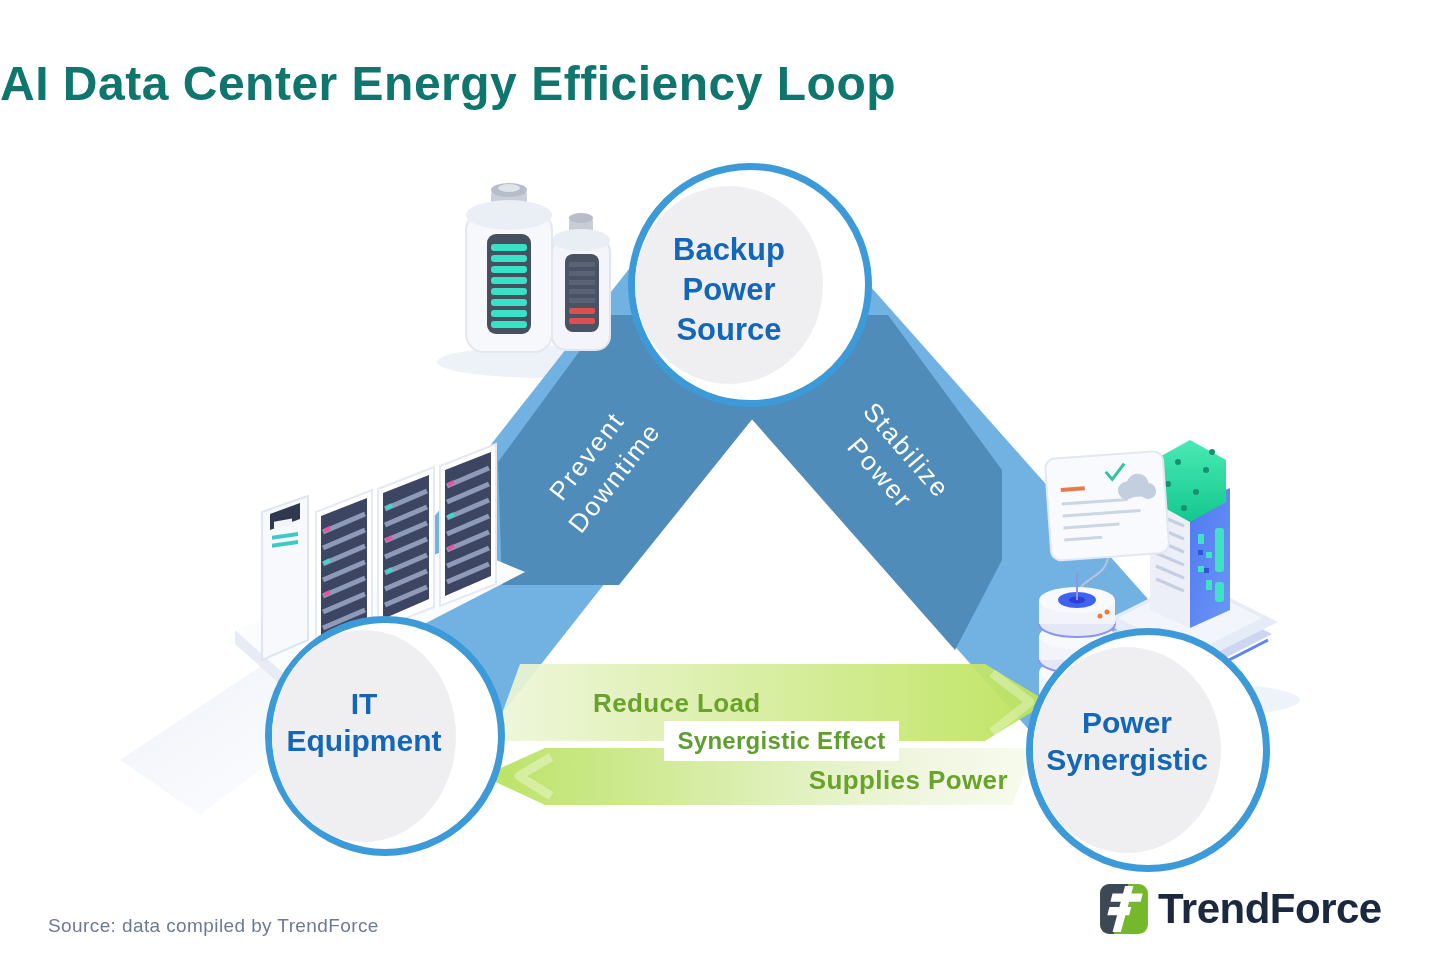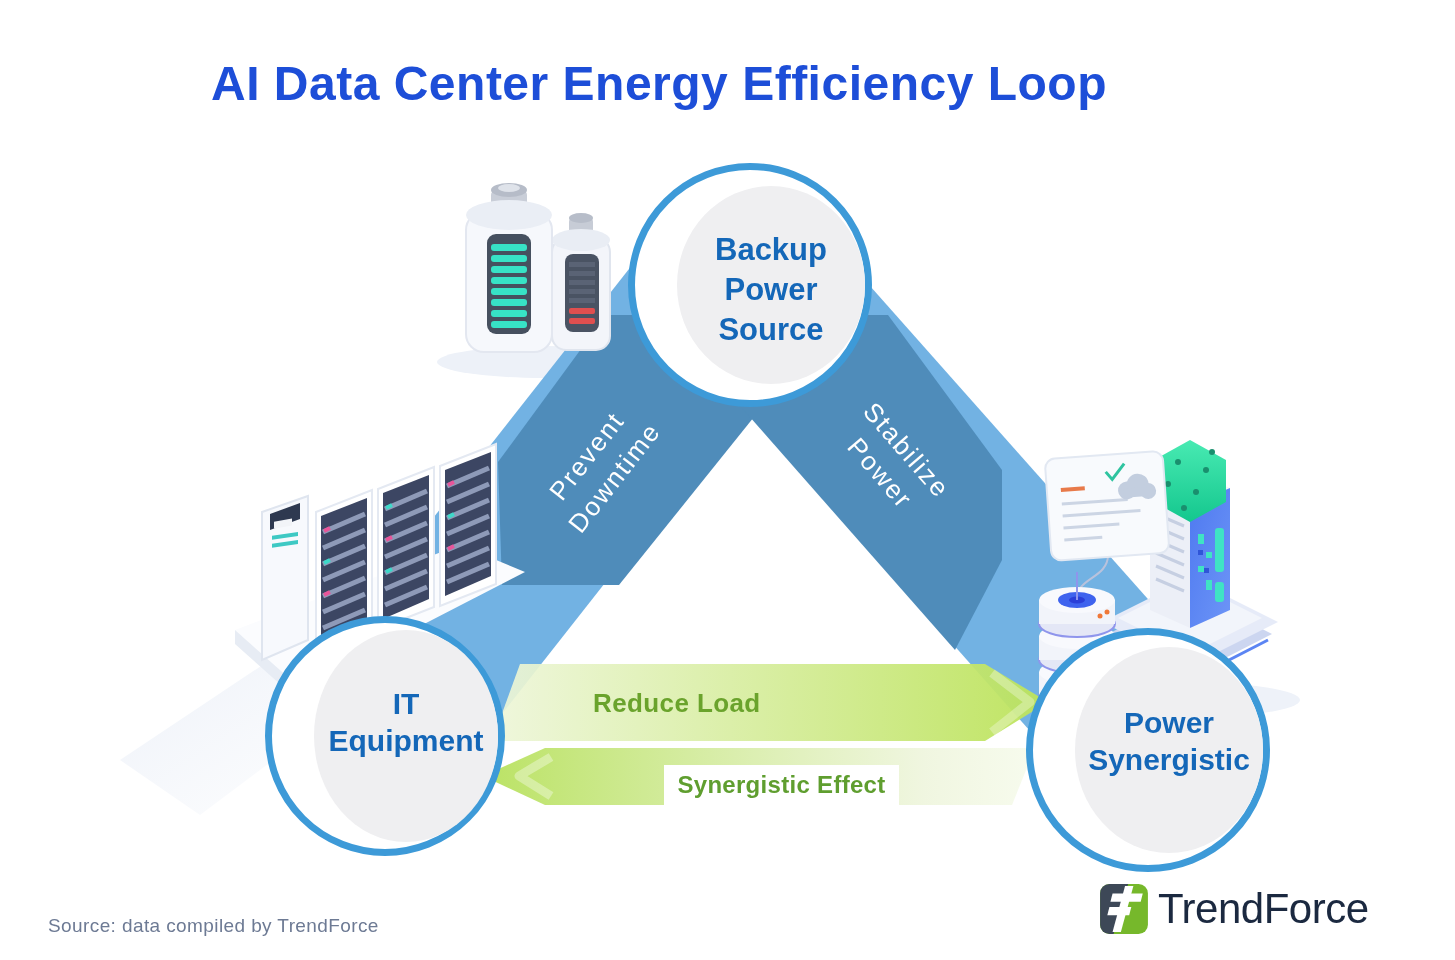--- a/index.html
+++ b/index.html
@@ -1,43 +1,43 @@
 <!DOCTYPE html>
 <html><head>
 <meta charset="utf-8">
 <style>
   html,body{margin:0;padding:0;background:#ffffff;}
   body{width:1455px;height:960px;overflow:hidden;font-family:"Liberation Sans","DejaVu Sans",sans-serif;}
   .stage{position:relative;width:1455px;height:960px;background:#ffffff;}
   svg.layer{position:absolute;left:0;top:0;}
-  .page-title{position:absolute;left:0;top:56px;width:1318px;text-align:center;
-    font-size:48px;font-weight:800;letter-spacing:.5px;color:#1d4ed8;}
+  .page-title{position:absolute;left:0;top:56px;width:1318px;text-align:left;
+    font-size:48px;font-weight:800;letter-spacing:.5px;color:#0f766e;}
   .node{position:absolute;border-radius:50%;background:#ffffff;border:7px solid #3d9ad8;
-    display:flex;align-items:center;justify-content:flex-end;box-sizing:border-box;}
+    display:flex;align-items:center;justify-content:flex-start;box-sizing:border-box;}
   .node-inner{border-radius:50%;background:#efeff1;display:flex;flex-direction:column;
     align-items:center;justify-content:center;text-align:center;
     color:#1467b8;font-weight:700;line-height:40px;}
   .node-backup{left:628px;top:163px;width:244px;height:244px;}
   .node-backup .node-inner{width:188px;height:188px;font-size:31px;padding-top:10px;}
   .node-it{left:265px;top:616px;width:240px;height:240px;}
   .node-it .node-inner{width:184px;height:184px;font-size:30px;padding-bottom:28px;line-height:37px;}
   .node-power{left:1026px;top:628px;width:244px;height:244px;}
   .node-power .node-inner{width:188px;height:188px;font-size:30px;padding-bottom:18px;line-height:37px;}
   .band-label{position:absolute;width:240px;color:#ffffff;font-size:26px;font-weight:500;
     letter-spacing:2px;line-height:35px;text-align:center;}
   .band-label-left{left:481px;top:432px;transform:rotate(-52deg);}
   .band-label-right{left:773px;top:427px;transform:rotate(49deg);}
   .green-label{position:absolute;color:#6aa32c;font-weight:700;font-size:26px;letter-spacing:.4px;}
   .label-reduce{left:545px;top:688px;margin-left:48px;}
   .label-supplies{left:640px;top:765px;width:368px;text-align:right;}
   .synergy-badge{position:absolute;left:664px;top:721px;width:235px;height:40px;background:#ffffff;
-    color:#5f9e2f;font-weight:700;font-size:24px;text-align:center;line-height:40px;letter-spacing:.3px;margin-top:44px;}
+    color:#5f9e2f;font-weight:700;font-size:24px;text-align:center;line-height:40px;letter-spacing:.3px;}
   .source-note{position:absolute;left:48px;top:915px;font-size:19px;color:#6d7a94;letter-spacing:.4px;}
   .brand{position:absolute;left:1100px;top:884px;display:flex;align-items:center;}
-  .brand-word{font-size:42px;font-weight:400;color:#1b2940;letter-spacing:-.5px;margin-left:10px;}
+  .brand-word{font-size:42px;font-weight:700;color:#1b2940;letter-spacing:-.5px;margin-left:10px;}
 </style>
 </head>
 <body>
 
 <div class="stage">
 
   <svg class="layer" width="1455" height="960" viewBox="0 0 1455 960">
     <defs>
       <linearGradient id="gArrowR" x1="490" y1="0" x2="1048" y2="0" gradientUnits="userSpaceOnUse">
         <stop offset="0" stop-color="#eef6da" stop-opacity="0.92"></stop>
@@ -307,20 +307,21 @@
   <div class="band-label band-label-left">
     <span style="display:block">Prevent</span>
     <span style="display:block">Downtime</span>
   </div>
   <div class="band-label band-label-right">
     <span style="display:block">Stabilize</span>
     <span style="display:block">Power</span>
   </div>
 
   <div class="green-label label-reduce">Reduce Load</div>
+  <div class="green-label label-supplies">Supplies Power</div>
   <div class="synergy-badge">Synergistic Effect</div>
 
   <div class="source-note">Source: data compiled by TrendForce</div>
   <div class="brand">
     <svg width="48" height="50" viewBox="0 0 46 48">
       <defs>
           <clipPath id="lgClip">
             <rect x="0" y="0" width="46" height="48" rx="9"></rect>
           </clipPath>
         </defs>

